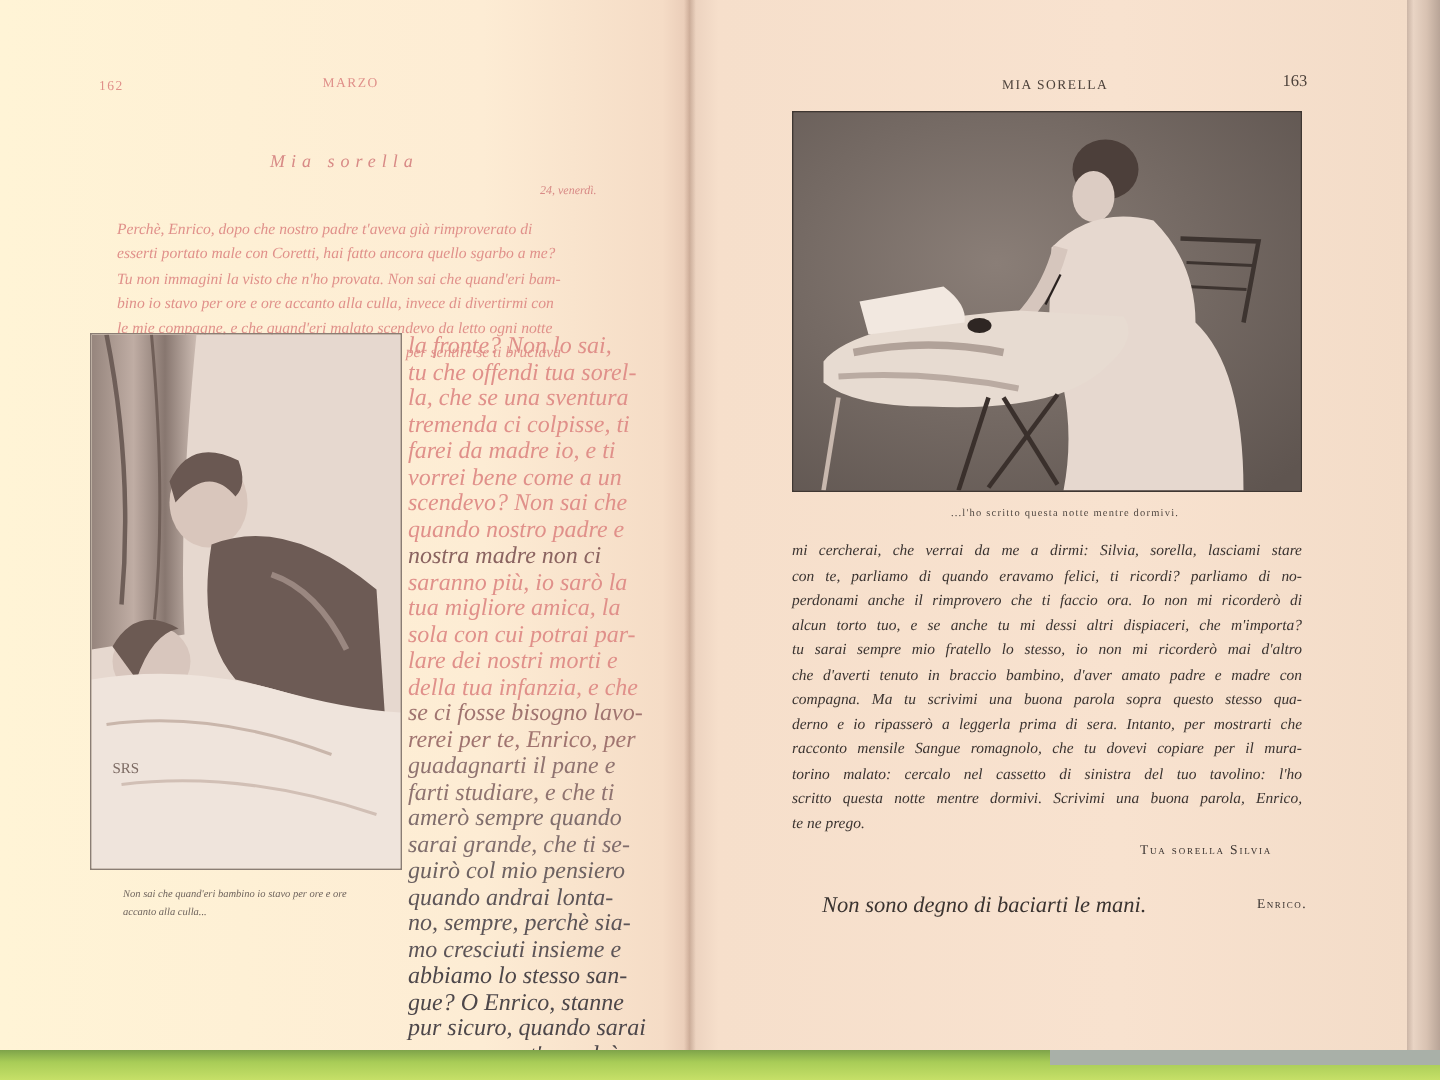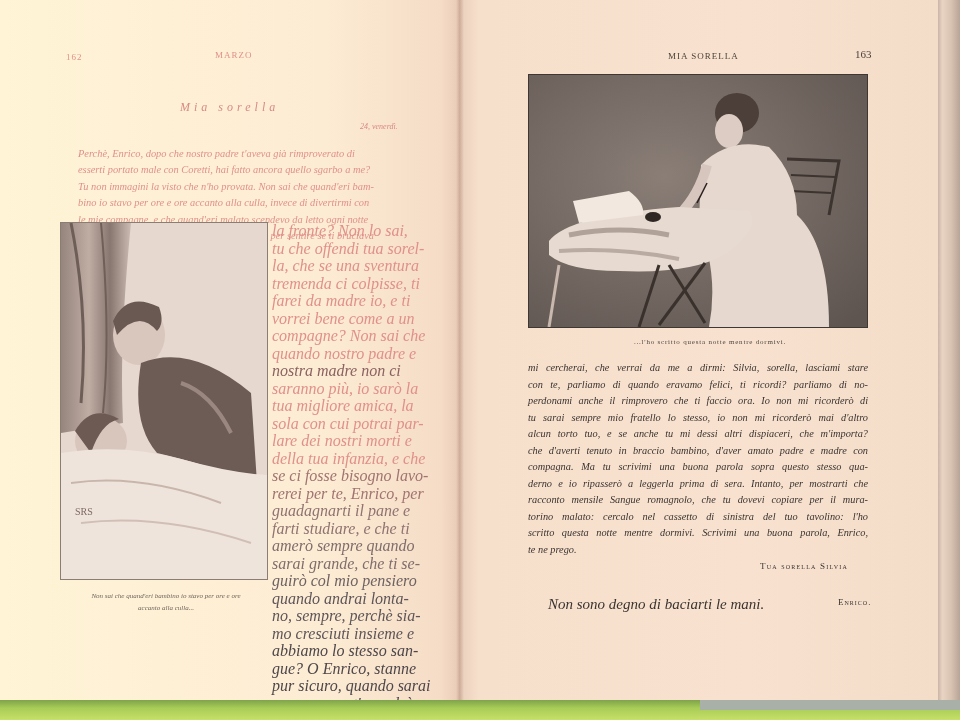--- a/index.html
+++ b/index.html
@@ -28,21 +28,21 @@
 
   .para{position:absolute;font-style:italic;font-size:10.4px;line-height:16.4px;text-align:justify;}
   .para-top{left:78px;top:146px;width:296px;color:#e0908a;}
   .para-top span{display:block;}
   .col{position:absolute;left:272px;top:222px;width:106px;font-style:italic;font-size:16px;line-height:17.5px;}
   .col span{display:block;text-align:justify;text-align-last:justify;white-space:nowrap;}
 
   .illus-left{position:absolute;left:60px;top:222px;width:206px;height:356px;
     border:1px solid #8a7d74;overflow:hidden;
     background:linear-gradient(180deg,#e9dcd4 0%,#ddcdc4 40%,#efe3da 75%,#f3e9e2 100%);}
-  .caption-left{position:absolute;left:82px;top:590px;width:168px;font-size:7px;line-height:12px;color:#6f645d;text-align:center;font-style:italic;}
+  .caption-left{position:absolute;left:82px;top:590px;width:168px;font-size:7px;line-height:12px;color:#6f645d;font-style:italic;}
 
   .illus-right{position:absolute;left:528px;top:74px;width:338px;height:252px;
     background:#7b6f68;border:1px solid #3f3732;overflow:hidden;}
   .caption-right{position:absolute;left:590px;top:338px;width:240px;font-size:7px;color:#4f4741;letter-spacing:.8px;text-align:center;}
   .body-right{position:absolute;left:528px;top:360px;width:340px;color:#3a3330;font-style:italic;font-size:10.3px;line-height:16.5px;}
   .body-right span{display:block;text-align:justify;text-align-last:justify;white-space:nowrap;}
   .body-right span.last{text-align-last:left;}
   .sign1{position:absolute;left:760px;top:561px;font-size:9px;letter-spacing:1.2px;font-variant:small-caps;color:#3a3330;}
   .closing{position:absolute;left:548px;top:596px;font-style:italic;font-size:15px;color:#3a3330;}
   .sign2{position:absolute;left:838px;top:597px;font-size:9px;letter-spacing:1px;font-variant:small-caps;color:#3a3330;}
@@ -100,21 +100,21 @@
 
     <div class="caption-left">Non sai che quand'eri bambino io stavo per ore e ore accanto alla culla...</div>
 
     <div class="col left-ink">
       <span>la fronte? Non lo sai,</span>
       <span>tu che offendi tua sorel-</span>
       <span>la, che se una sventura</span>
       <span>tremenda ci colpisse, ti</span>
       <span>farei da madre io, e ti</span>
       <span>vorrei bene come a un</span>
-      <span>compagne? Non sai che</span>
+      <span>scendevo? Non sai che</span>
       <span>quando nostro padre e</span>
       <span style="color:#8a6360">nostra madre non ci</span>
       <span>saranno più, io sarò la</span>
       <span>tua migliore amica, la</span>
       <span>sola con cui potrai par-</span>
       <span>lare dei nostri morti e</span>
       <span>della tua infanzia, e che</span>
       <span style="color:#a07470">se ci fosse bisogno lavo-</span>
       <span style="color:#a07470">rerei per te, Enrico, per</span>
       <span style="color:#8f7370">guadagnarti il pane e</span>
@@ -171,22 +171,22 @@
       <path d="M30 190 L20 252" stroke="#c8b8ae" stroke-width="3"></path>
     </svg>
   </div>
 
   <div class="caption-right">...l'ho scritto questa notte mentre dormivi.</div>
 
   <div class="body-right">
     <span>mi cercherai, che verrai da me a dirmi: Silvia, sorella, lasciami stare</span>
     <span>con te, parliamo di quando eravamo felici, ti ricordi? parliamo di no-</span>
     <span>perdonami anche il rimprovero che ti faccio ora. Io non mi ricorderò di</span>
+    <span>alcun torto tuo, e se anche tu mi dessi altri dispiaceri, che m'importa?</span>
     <span>tu sarai sempre mio fratello lo stesso, io non mi ricorderò mai d'altro</span>
-    <span>alcun torto tuo, e se anche tu mi dessi altri dispiaceri, che m'importa?</span>
     <span>che d'averti tenuto in braccio bambino, d'aver amato padre e madre con</span>
     <span>compagna. Ma tu scrivimi una buona parola sopra questo stesso qua-</span>
     <span>derno e io ripasserò a leggerla prima di sera. Intanto, per mostrarti che</span>
     <span>racconto mensile Sangue romagnolo, che tu dovevi copiare per il mura-</span>
     <span>torino malato: cercalo nel cassetto di sinistra del tuo tavolino: l'ho</span>
     <span>scritto questa notte mentre dormivi. Scrivimi una buona parola, Enrico,</span>
     <span class="last">te ne prego.</span>
   </div>
 
   <div class="sign1">Tua sorella Silvia</div>

